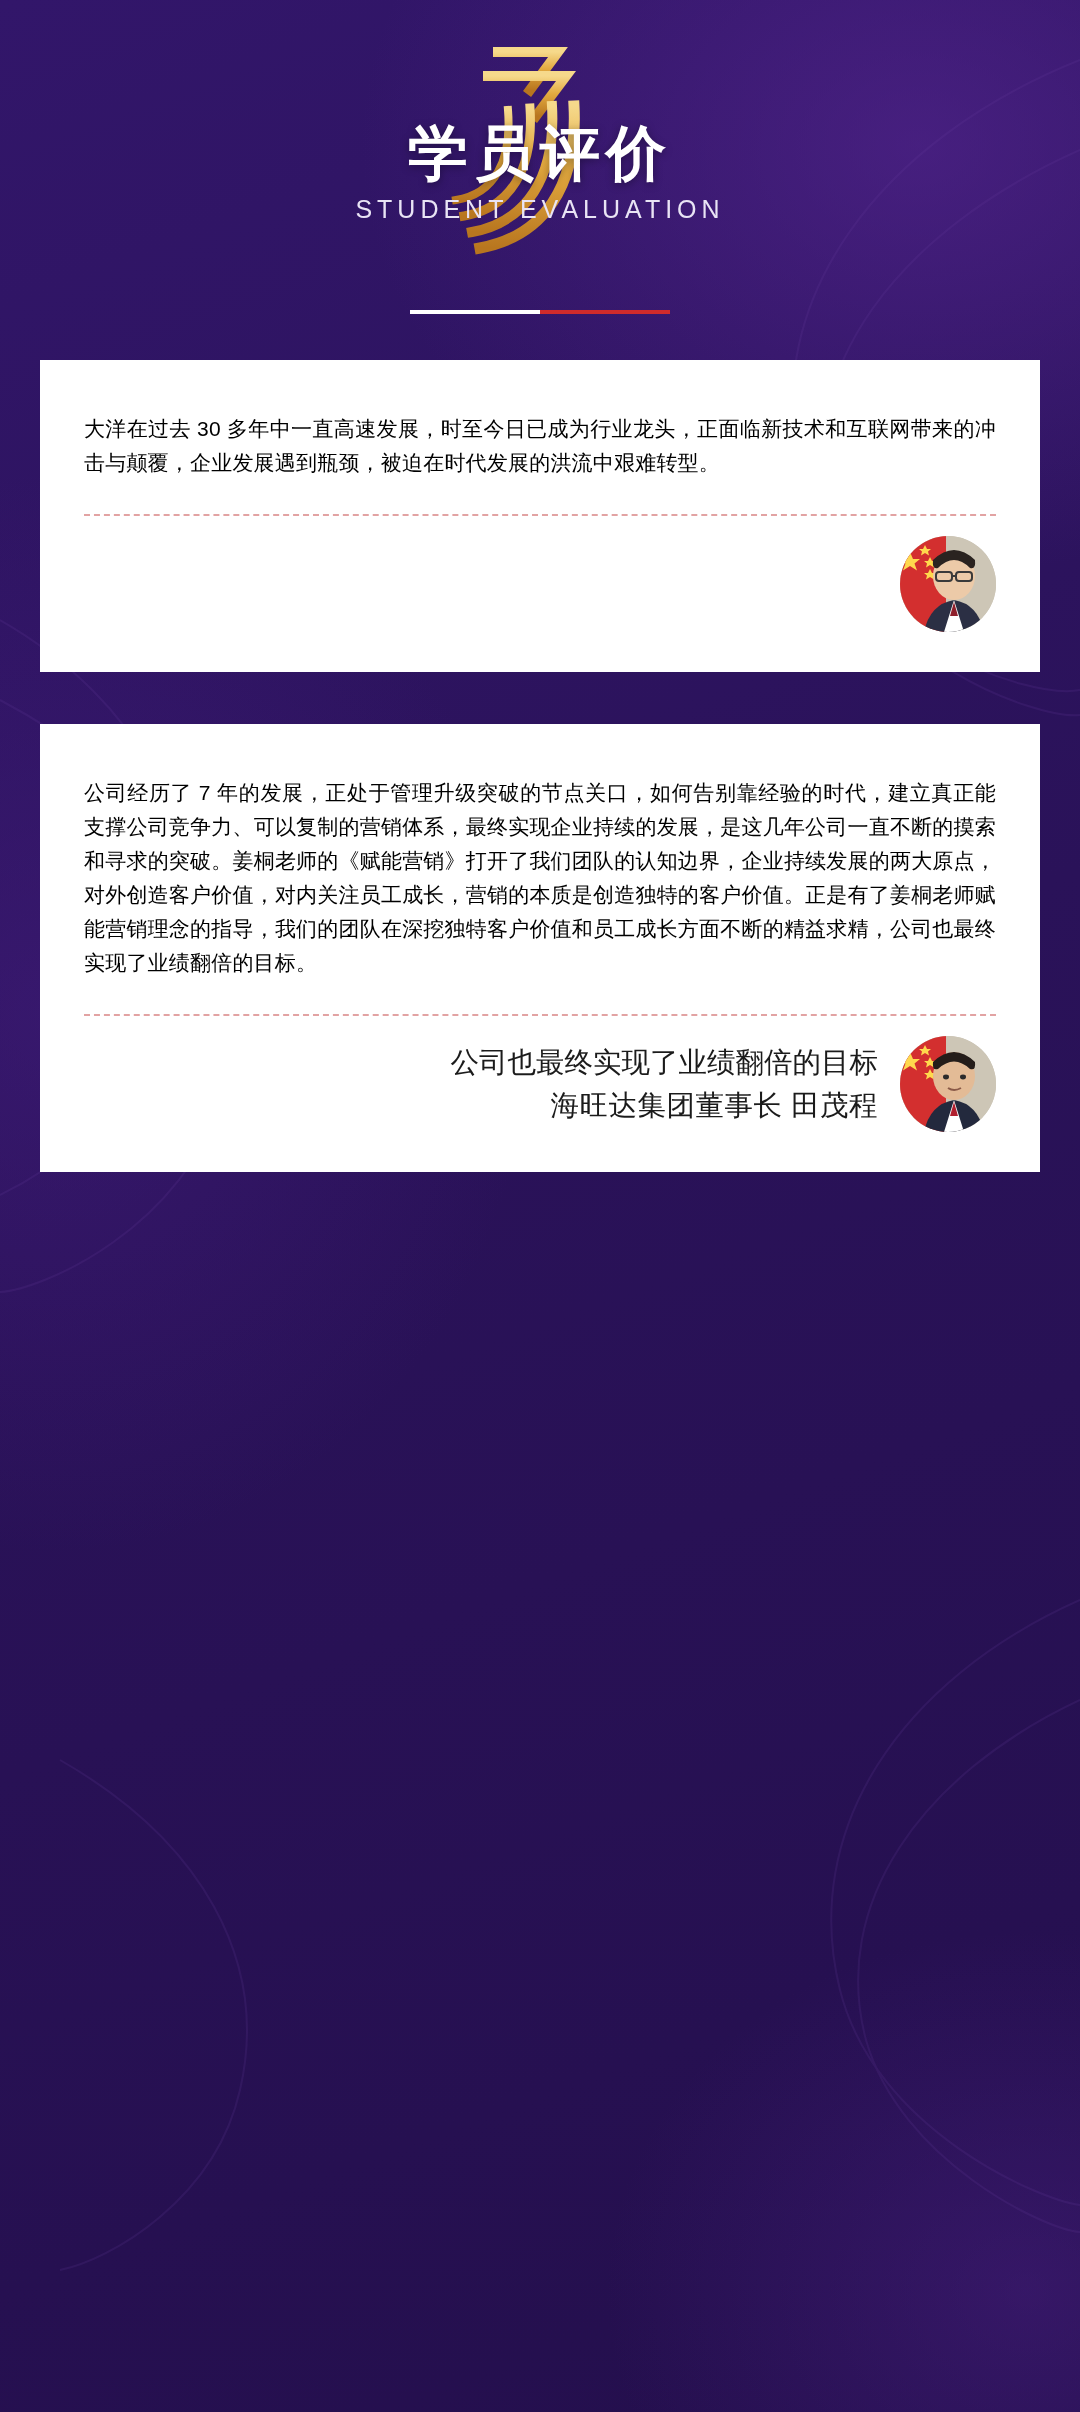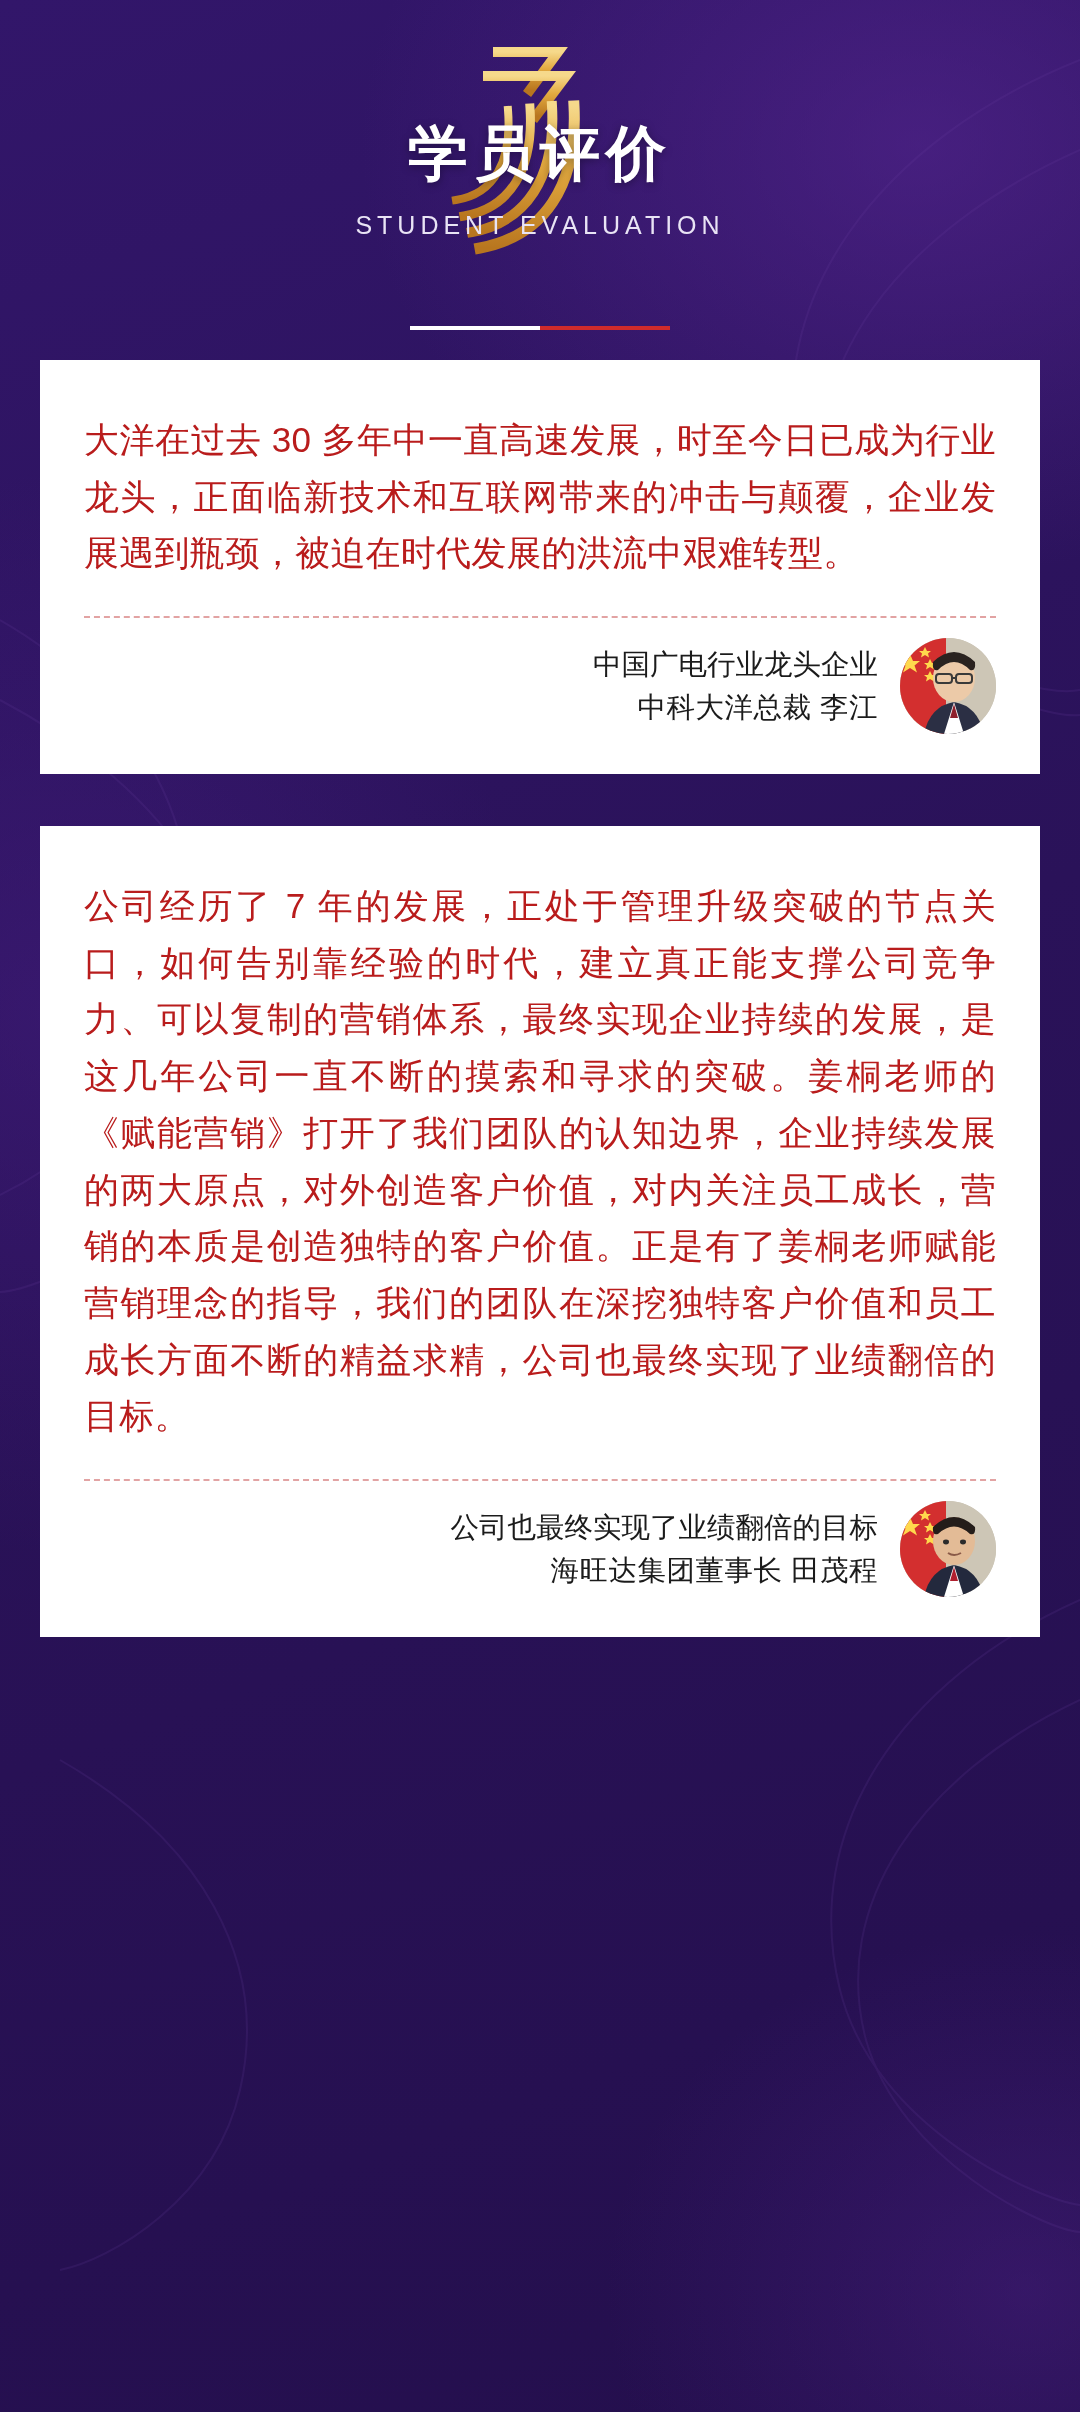--- a/index.html
+++ b/index.html
@@ -48,21 +48,20 @@
     font-size: 60px;
     letter-spacing: 6px;
     color: #ffffff;
     font-weight: bold;
     margin-top: 54px;
     text-shadow: 0 2px 8px rgba(0,0,0,.35);
   }
   .title-en {
     position: relative;
     z-index: 3;
-    margin-top: 16px;
     font-size: 25px;
     letter-spacing: 5px;
     color: #e9e4f5;
     font-weight: normal;
   }
   .divider {
     position: relative;
     z-index: 3;
     margin: 86px auto 0;
     width: 260px;
@@ -78,23 +77,23 @@
     z-index: 3;
     padding: 0 40px;
   }
   .card {
     background: #ffffff;
     padding: 52px 44px 40px 44px;
     margin-bottom: 52px;
     position: relative;
   }
   .para {
-    font-size: 35px;
+    font-size: 21px;
     line-height: 1.62;
-    color: #b91c1c;
+    color: #000000;
     text-align: justify;
     margin-bottom: 26px;
     letter-spacing: .2px;
   }
   .para:last-of-type { margin-bottom: 0; }
   .dashed {
     border: none;
     border-top: 2px dashed #e2a3a3;
     margin: 34px 0 20px;
   }
@@ -173,24 +172,20 @@
       <div class="seg-r"></div>
     </div>
   </div>
 
   <div class="cards">
 
     <div class="card">
       <p class="para">大洋在过去 30 多年中一直高速发展，时至今日已成为行业龙头，正面临新技术和互联网带来的冲击与颠覆，企业发展遇到瓶颈，被迫在时代发展的洪流中艰难转型。</p>
       <hr class="dashed">
       <div class="sign">
-        <div class="sign-text">
-          <div class="line1">中国广电行业龙头企业</div>
-          <div class="line2">中科大洋总裁  李江</div>
-        </div>
         <div class="avatar">
           <svg viewBox="0 0 96 96">
             <rect x="0" y="0" width="96" height="96" fill="#cdc6b6"></rect>
             <rect x="0" y="0" width="46" height="96" fill="#d32f2f"></rect>
             <g fill="#ffd84d">
               <polygon points="10,16 13,23 20,23 14.5,27.5 17,34.5 10,30 3,34.5 5.5,27.5 0.5,23 7,23"></polygon>
               <polygon points="25,9 27,13 31,13 28,15.5 29,19.5 25,17 21,19.5 22,15.5 19,13 23,13"></polygon>
               <polygon points="30,21 32,25 36,25 33,27.5 34,31.5 30,29 26,31.5 27,27.5 24,25 28,25"></polygon>
               <polygon points="30,33 32,37 36,37 33,39.5 34,43.5 30,41 26,43.5 27,39.5 24,37 28,37"></polygon>
             </g>

